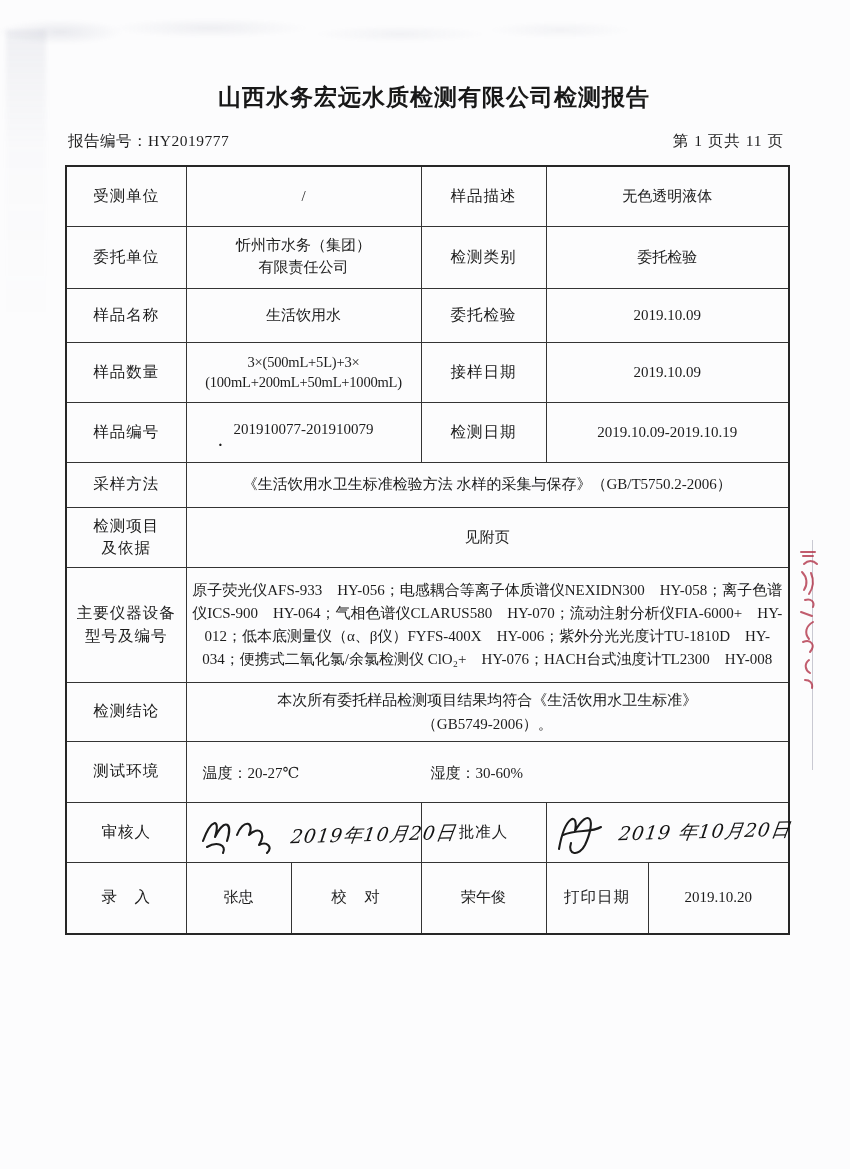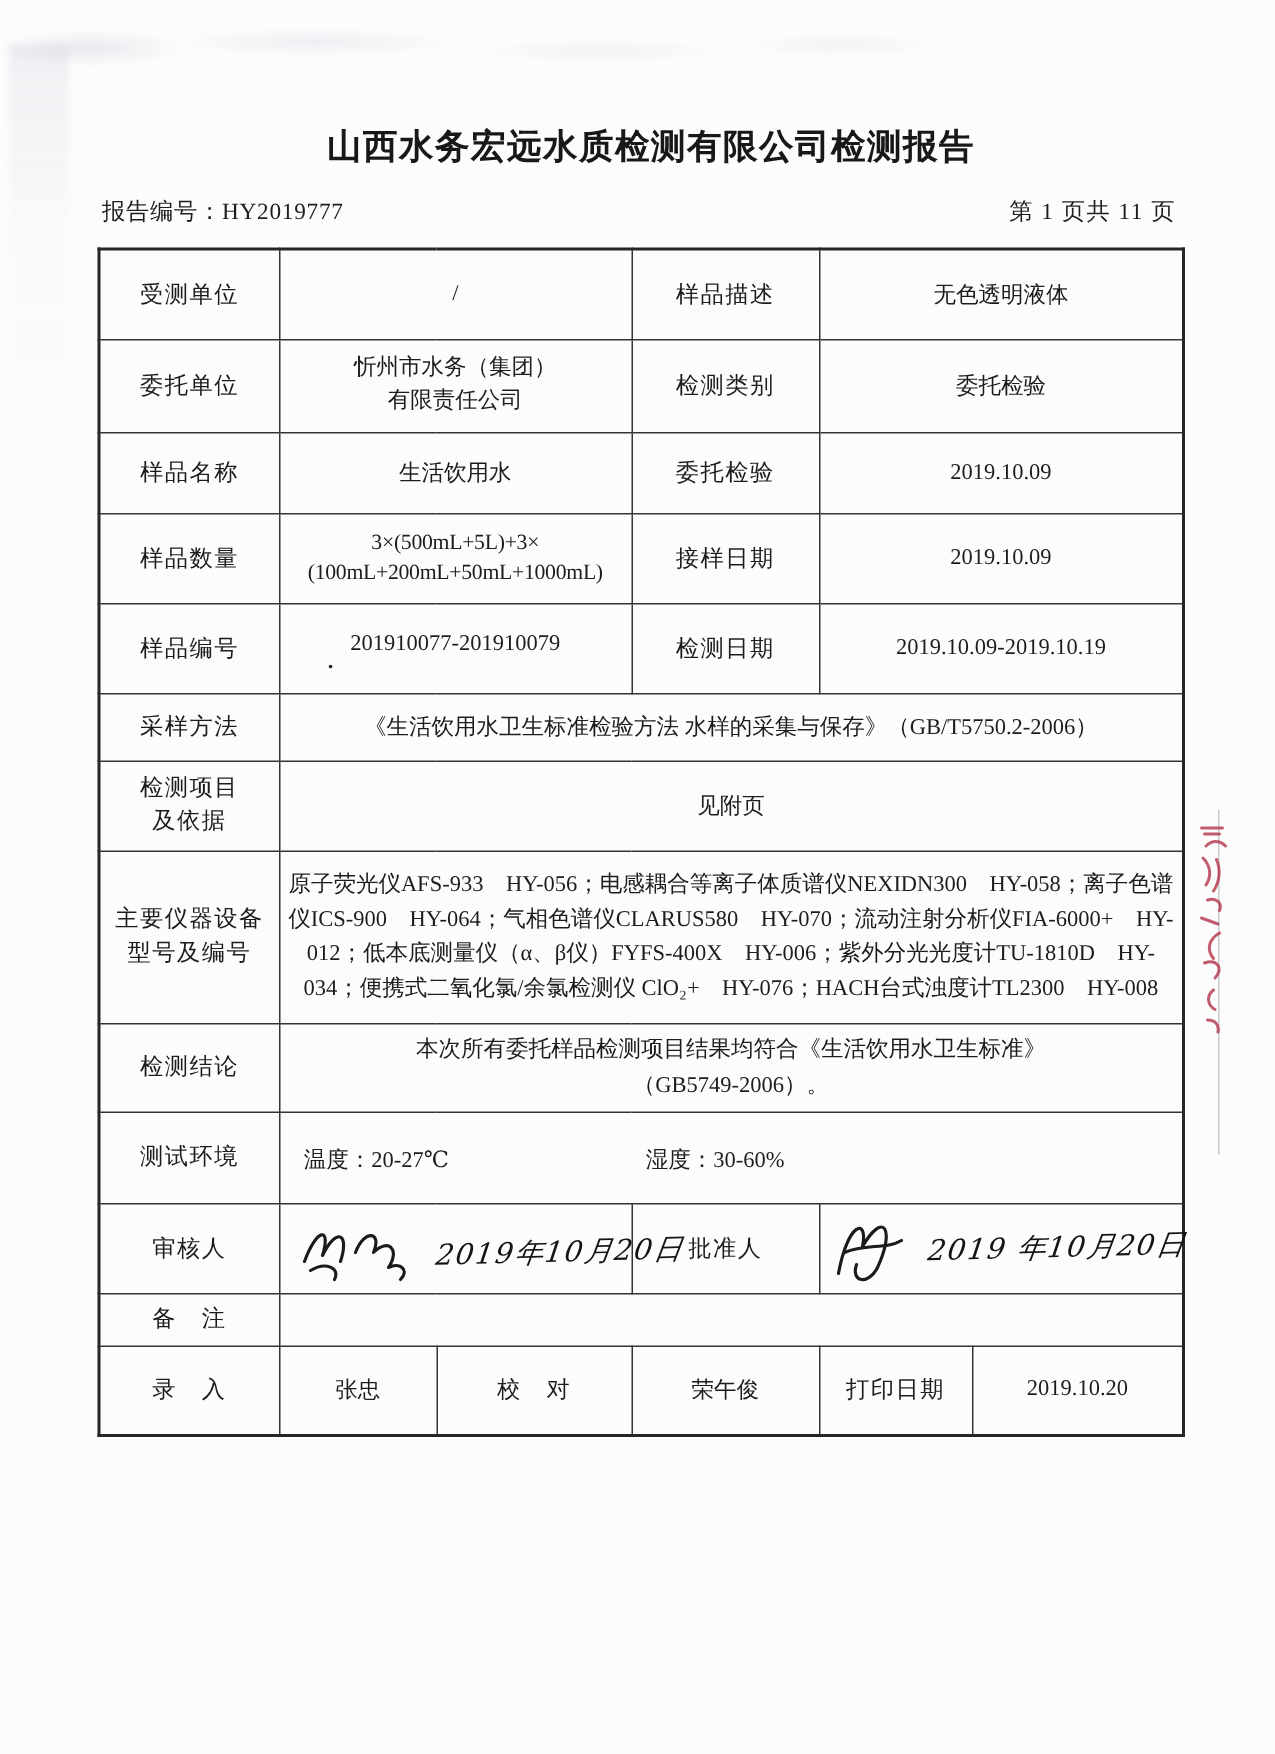--- a/index.html
+++ b/index.html
@@ -214,26 +214,22 @@
           <svg class="sig" width="62" height="54" viewBox="0 0 62 54">
             <path d="M10,44 C16,10 30,6 26,26 C40,2 48,14 36,40 C30,52 18,50 22,38"></path>
             <path d="M14,30 C28,24 42,28 52,22"></path>
           </svg>
           <span class="hand">2019 年10月20日</span>
         </div>
       </td>
     </tr>
 
 
-    <tr style="height:35px">
-      <td class="lbl">备　注</td>
-      <td colspan="5"></td>
-    </tr>
-
-    <tr style="height:60px">
+
+    <tr style="height:72px">
       <td class="lbl">录　入</td>
       <td>张忠</td>
       <td class="lbl">校　对</td>
       <td>荣午俊</td>
       <td class="lbl">打印日期</td>
       <td>2019.10.20</td>
     </tr>
   </tbody>
     </table>
 

